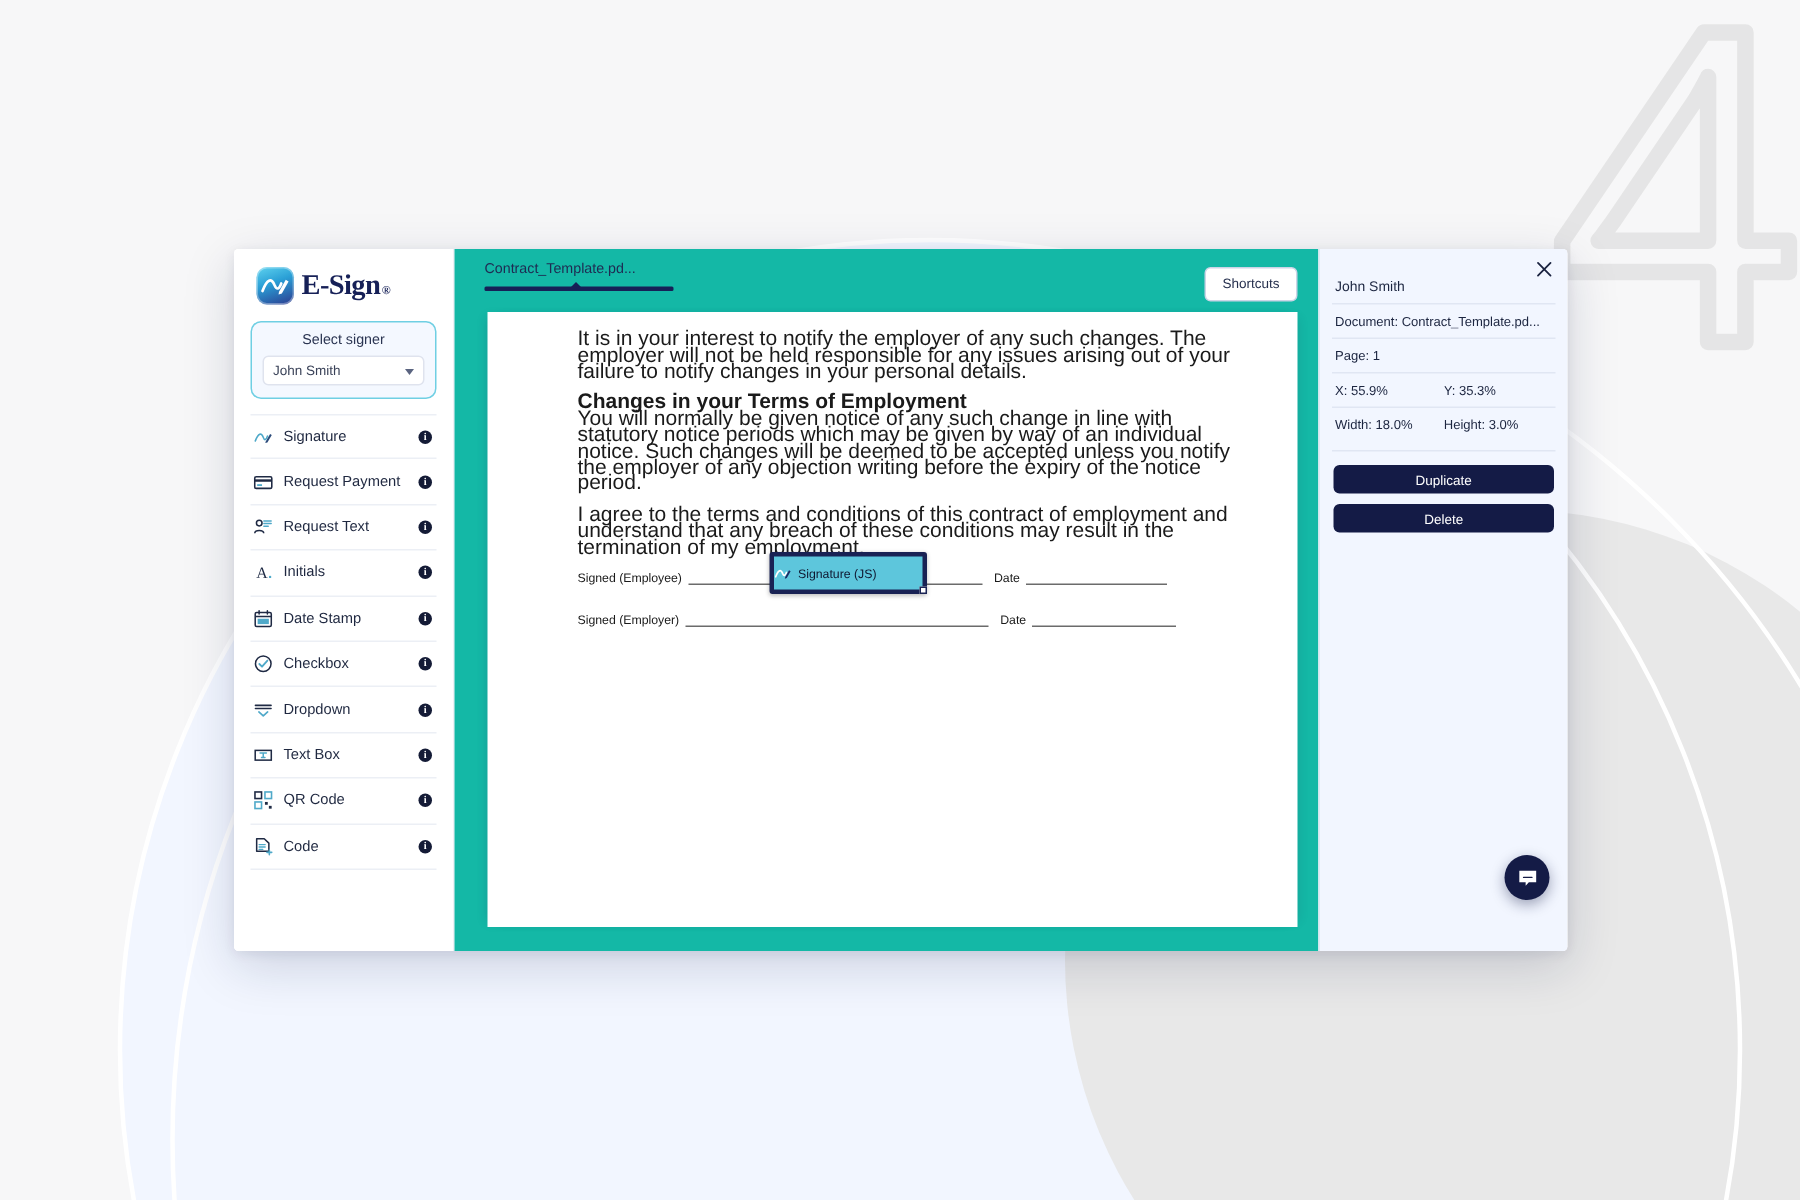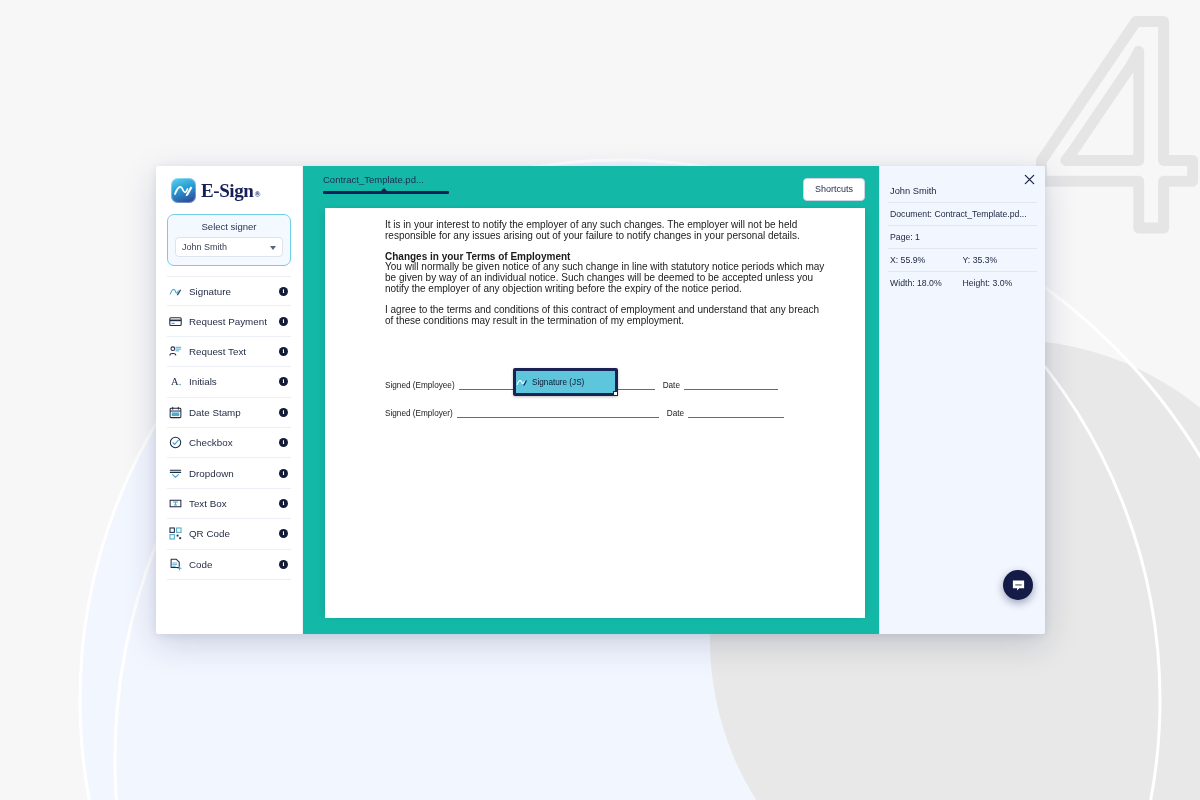--- a/index.html
+++ b/index.html
@@ -85,21 +85,21 @@
     border:1px solid #ccd4e6; background:#fff; border-radius:4px;
     font-size:9px; color:#26304e; padding: 6px 11px; line-height:1;
   }
 
   .viewer { flex:1; position:relative; padding: 0 18px 0 22px; min-height:0; }
   .page-sheet {
     position:absolute; left:22px; right:14px; top:0; bottom:16px;
     background:#fff; box-shadow: -4px 0 7px -4px rgba(30,40,80,.22), 4px 0 7px -4px rgba(30,40,80,.14);
   }
   .doc-text { position:absolute; left:60px; right:40px; top:12px; font-family:"Liberation Sans", sans-serif;
-              color:#1a1a1a; font-size:10px; line-height:10.8px; }
+              color:#1a1a1a; font-size:14px; line-height:10.8px; }
   .doc-text p { margin-bottom: 10px; }
   .doc-text p.tight { margin-bottom: 0; }
   .doc-text b { font-weight: 700; }
 
   .sign-rows { position:absolute; left:60px; right:40px; top:168px; font-size:8.2px; color:#1a1a1a; }
   .sign-row { display:flex; align-items:flex-end; gap:0; height: 14px; margin-bottom:14px; }
   .sign-row .lbl { white-space:nowrap; }
   .rule { border-bottom: 1px solid #6b6b6b; height:10px; }
   .r1 { width: 196px; margin-left:4px; }
   .r2 { width: 94px; margin-left:4px; }
@@ -364,20 +364,24 @@
         </div>
         <div class="rrow">
           <span class="k k2">X: 55.9%</span>
           <span class="k">Y: 35.3%</span>
         </div>
         <div class="rrow">
           <span class="k k2">Width: 18.0%</span>
           <span class="k">Height: 3.0%</span>
         </div>
 
+        <div class="rbtns">
+          <div class="rbtn">Duplicate</div>
+          <div class="rbtn">Delete</div>
+        </div>
       </div>
     </div>
 
 
     <div class="chat-fab">
       <svg width="15" height="15" viewBox="0 0 16 16">
         <path d="M2 2.6 h12 v8.2 h-5.2 l-2.3 2.5 v-2.5 H2 z" fill="#ffffff"></path>
         <path d="M5 7.4 h6" stroke="#141b46" stroke-width="0.9" stroke-linecap="round"></path>
       </svg>
     </div>

